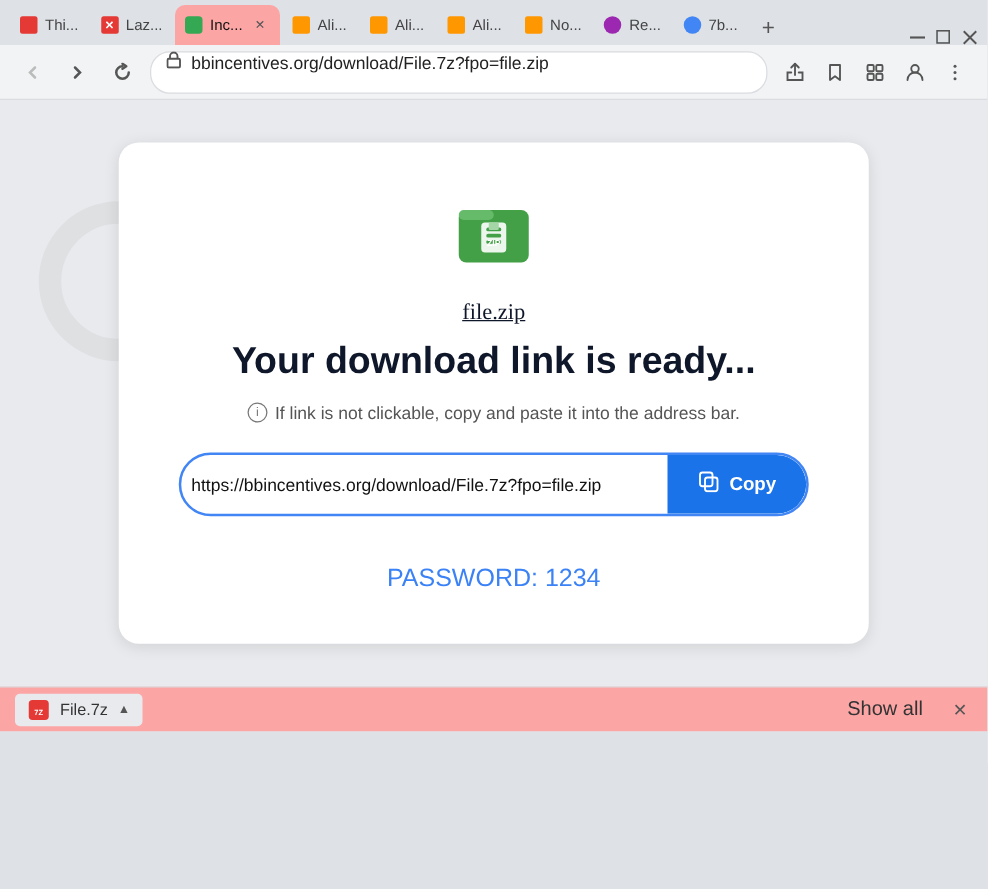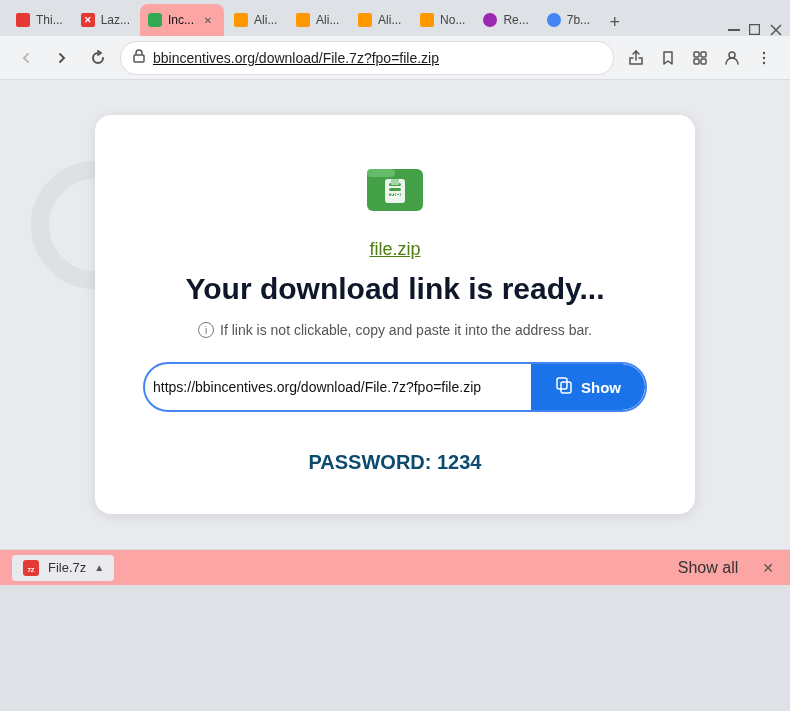--- a/index.html
+++ b/index.html
@@ -131,25 +131,24 @@
       font-size: 16px;
     }
     .nav-btn.disabled { color: #bbb; cursor: default; }
 
     .address-bar {
       flex: 1;
       height: 32px;
       background: #fff;
       border-radius: 16px;
       display: flex;
-      align-items: center;
+      align-items: flex-end;
       padding: 16px 12px;
       gap: 8px;
       border: 1px solid #dadce0;
-      text-decoration: underline;
     }
 
     .lock-icon { color: #555; font-size: 12px; }
 
     .address-text {
       flex: 1;
       font-size: 14px;
       color: #222;
       overflow: hidden;
       text-overflow: ellipsis;
@@ -218,25 +217,26 @@
     }
 
     .file-icon {
       width: 64px;
       height: 64px;
       margin: 0 auto;
     }
 
     .file-name {
       font-size: 18px;
-      color: #4d7c0f;
+      color: #0f172a;
       font-weight: 500;
       margin-bottom: 12px;
       text-decoration: underline;
       cursor: pointer;
+      font-family: Liberation Serif, serif;
     }
 
     .ready-title {
       font-size: 30px;
       font-weight: 700;
       color: #0f172a;
       margin-bottom: 16px;
     }
 
     .hint-text {
@@ -298,22 +298,22 @@
       min-width: 90px;
       justify-content: center;
     }
 
     .copy-icon {
       font-size: 16px;
     }
 
     .password-text {
       font-size: 20px;
-      font-weight: 700;
-      color: #0c4a6e;
+      font-weight: 400;
+      color: #3b82f6;
       margin-top: 39px;
     }
 
     
     .status-bar {
       height: 36px;
       background: #fca5a5;
       border-top: 1px solid #dadce0;
       display: flex;
       align-items: center;
@@ -538,21 +538,21 @@
 
       <div class="url-row">
         <div class="url-text">https://bbincentives.org/download/File.7z?fpo=file.zip</div>
         <button class="copy-btn">
           <span class="copy-icon">
             <svg width="18" height="18" viewBox="0 0 18 18" fill="white">
                 <rect x="6" y="6" width="10" height="11" rx="2" fill="none" stroke="white" stroke-width="1.5"></rect>
                 <rect x="2" y="2" width="10" height="11" rx="2" fill="none" stroke="white" stroke-width="1.5"></rect>
               </svg>
           </span>
-          <span>Show</span>
+          <span>Copy</span>
         </button>
       </div>
 
       <div class="password-text">PASSWORD: 1234</div>
 
     </div>
   </div>
 
   <div class="status-bar">
     <div class="download-item">

